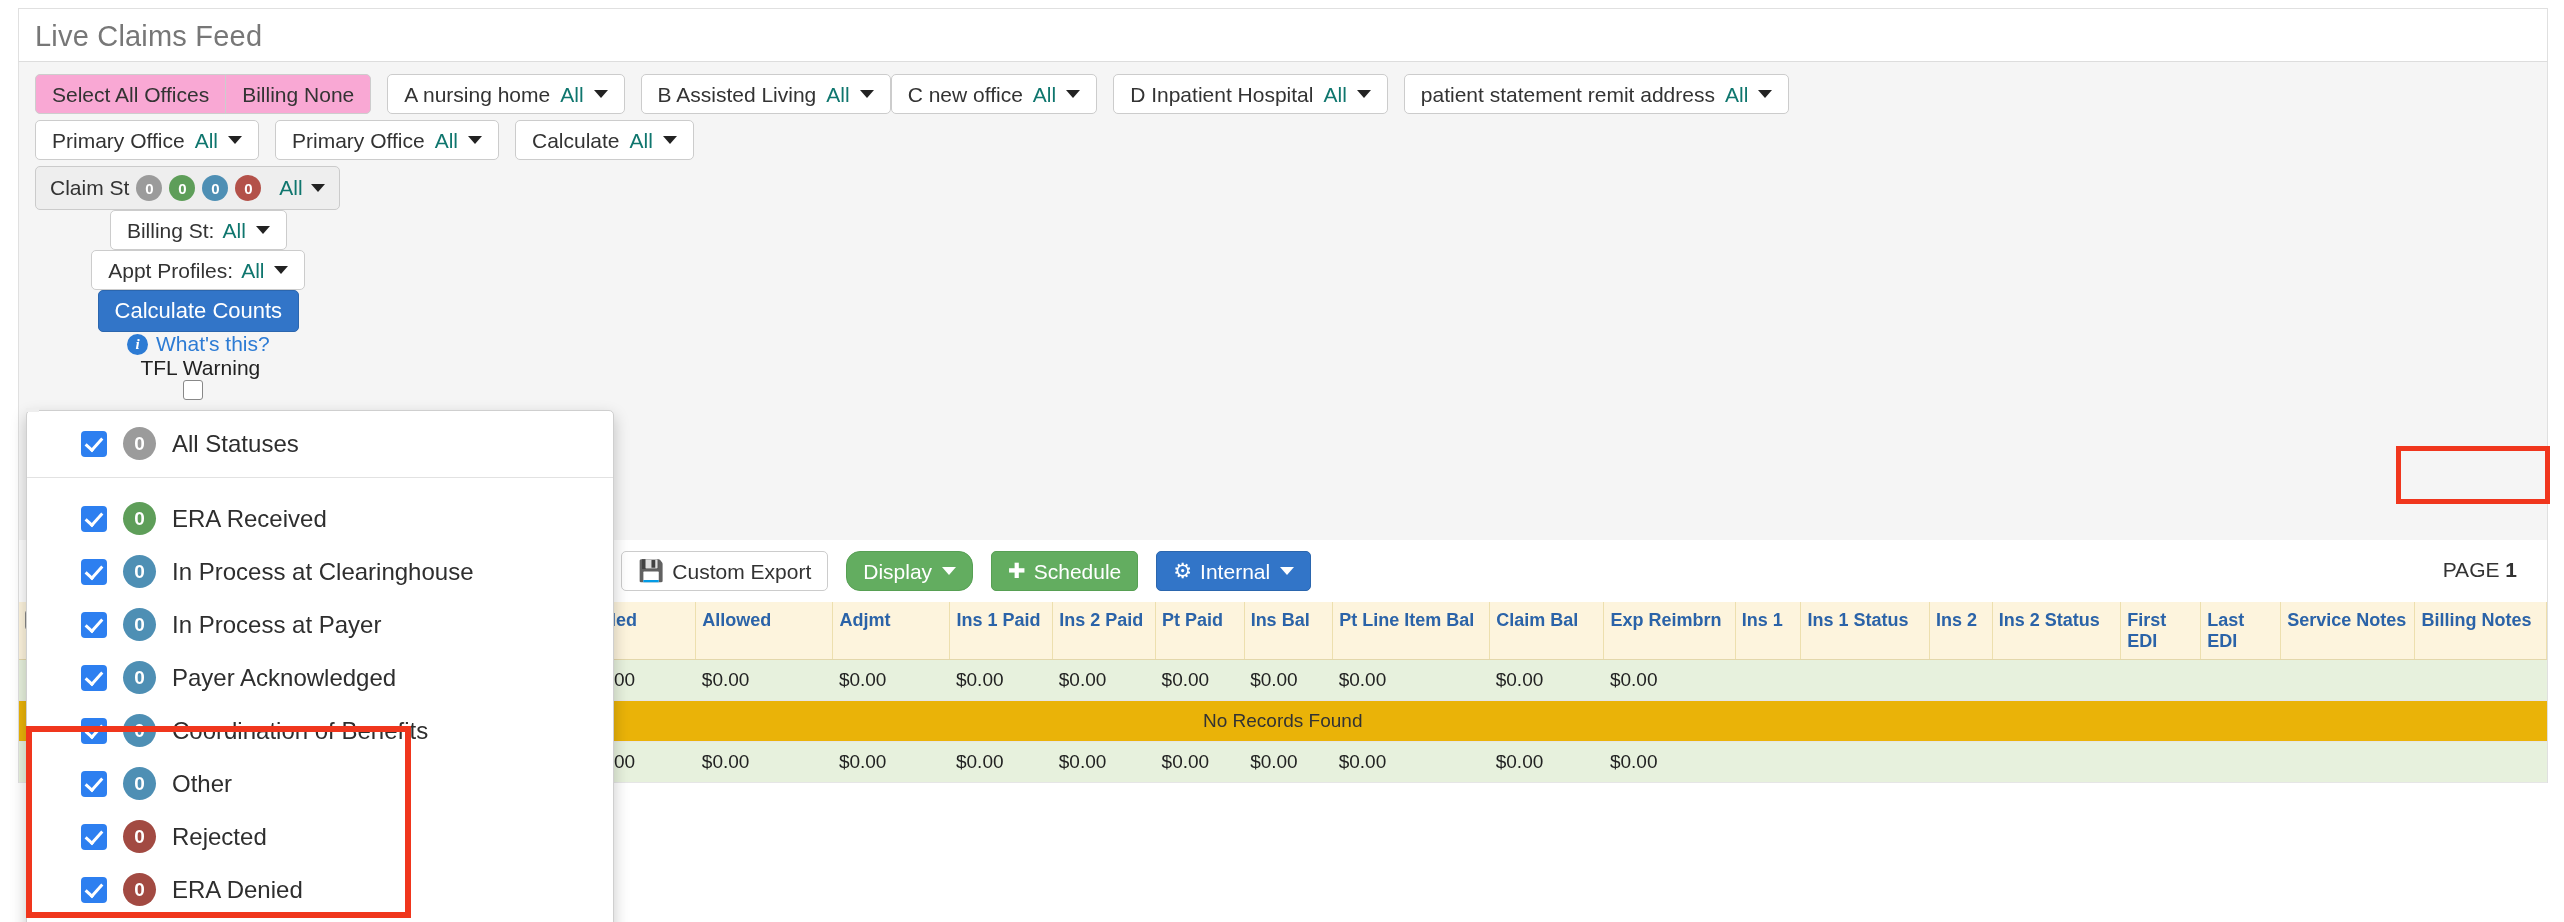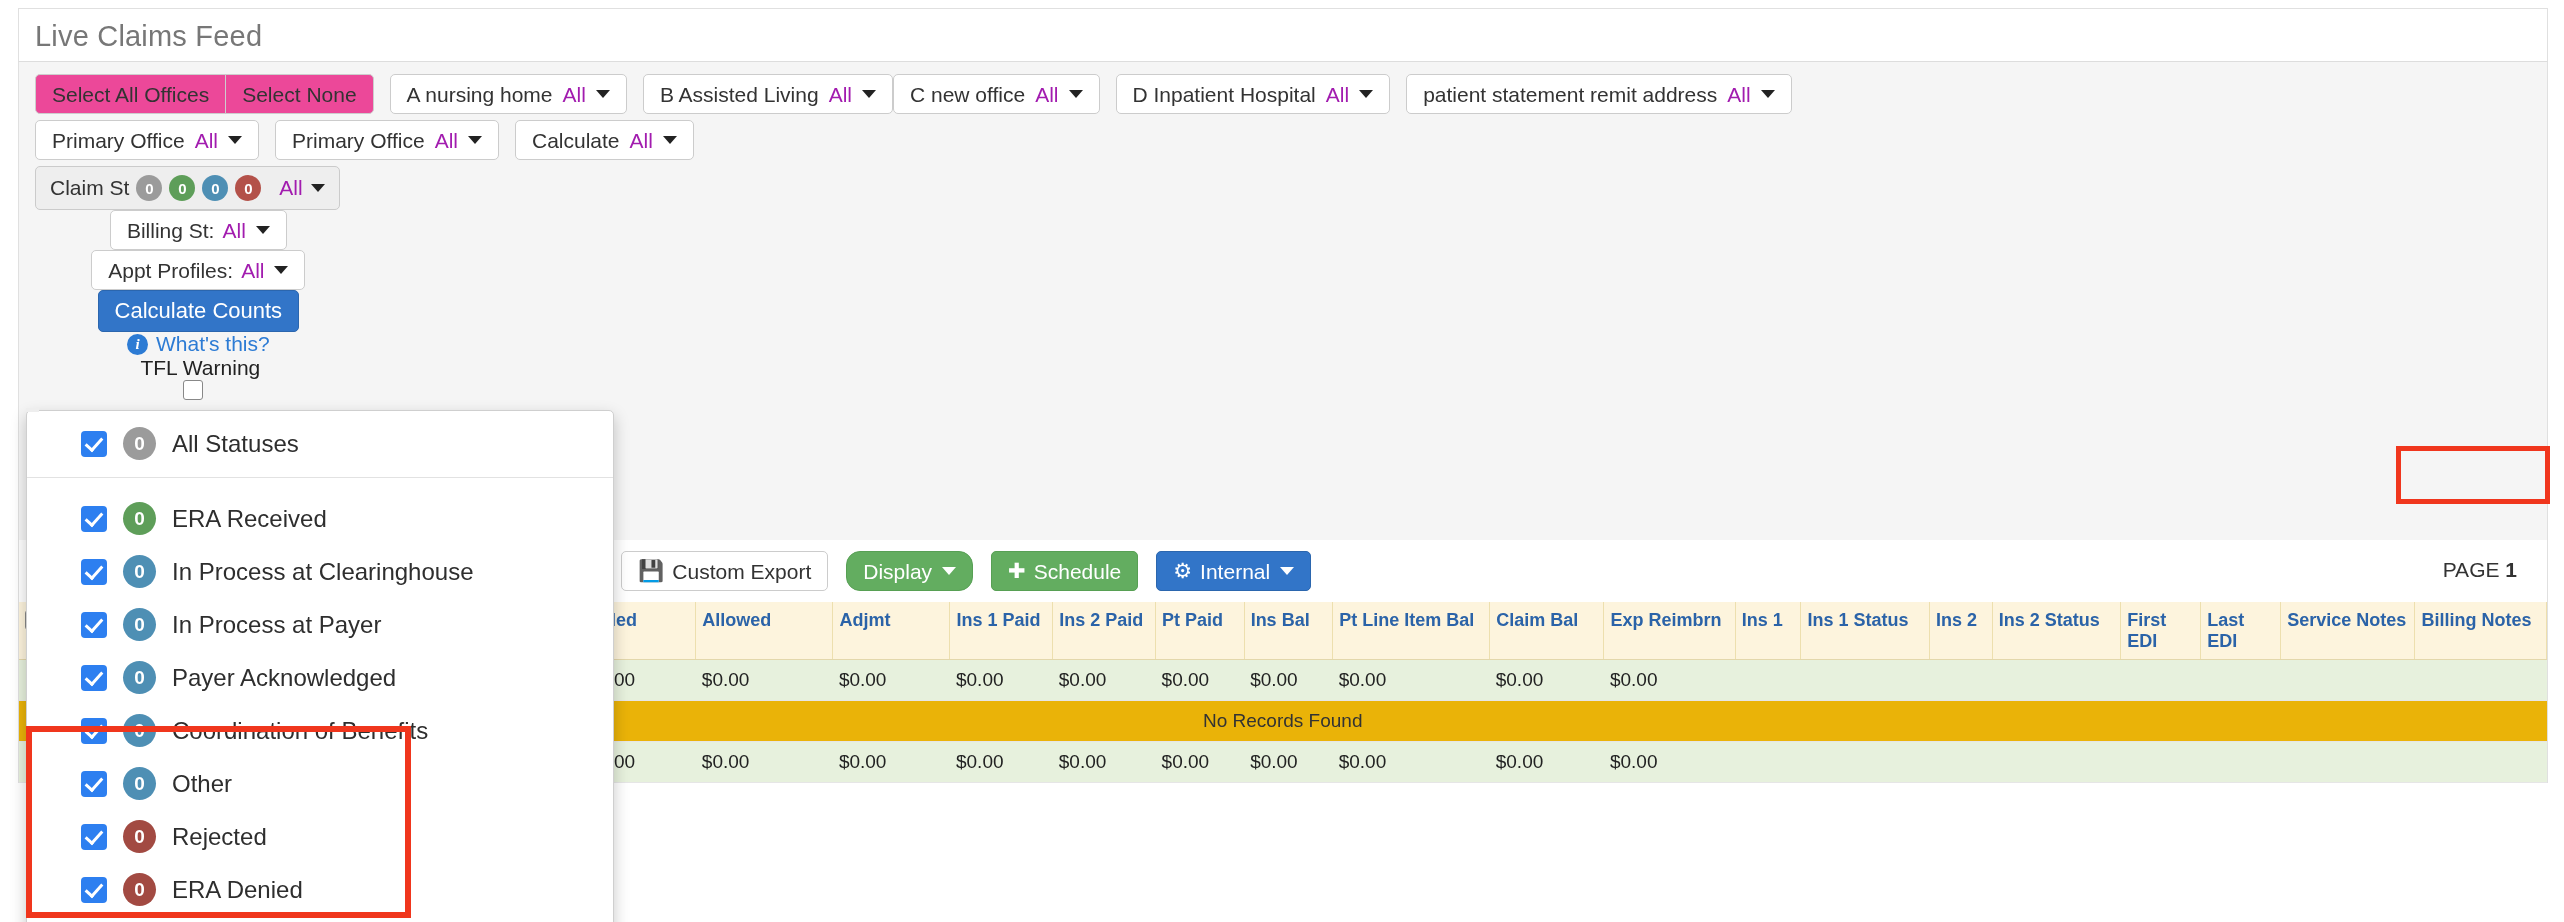--- a/index.html
+++ b/index.html
@@ -56,37 +56,37 @@
     padding: 0 16px;
     font-size: 21px;
     color: #333333;
     background: #ffffff;
     border: 1px solid #cccccc;
     border-radius: 5px;
     white-space: nowrap;
     cursor: pointer;
     line-height: 1;
   }
-  .btn.gray { background: #ec4899; border-color: #cdcdcd; }
+  .btn.gray { background: #f9a8d4; border-color: #cdcdcd; }
   .btn.blue {
     background: #3275c8;
     border-color: #2b66ae;
     color: #ffffff;
   }
   .btn.green {
     background: #63ad60;
     border-color: #57a054;
     color: #ffffff;
   }
   .group { display: inline-flex; }
   .group .btn { border-radius: 0; margin-left: -1px; }
   .group .btn:first-child { border-radius: 5px 0 0 5px; margin-left: 0; }
   .group .btn:last-child { border-radius: 0 5px 5px 0; }
 
-  .all-link { color: #a21caf; margin-left: 10px; }
+  .all-link { color: #0f766e; margin-left: 10px; }
   .caret {
     display: inline-block;
     margin-left: 10px;
     width: 0; height: 0;
     border-left: 7px solid transparent;
     border-right: 7px solid transparent;
     border-top: 8px solid #222222;
   }
   .caret.white { border-top-color: #ffffff; }
 
@@ -341,21 +341,21 @@
 
   <div class="title-panel">
     <div class="title-text">Live Claims Feed</div>
   </div>
 
   <div class="filter-area">
 
     <div class="row" style="left:16px; top:12px;">
       <div class="group">
         <div class="btn gray">Select All Offices</div>
-        <div class="btn gray">Select None</div>
+        <div class="btn gray">Billing None</div>
       </div>
       <div class="btn" style="margin-left:16px;">
         <span>A nursing home</span>
         <span class="all-link">All</span>
         <span class="caret"></span>
       </div>
       <div class="btn" style="margin-left:16px;">
         <span>B Assisted Living</span>
         <span class="all-link">All</span>
         <span class="caret"></span>

